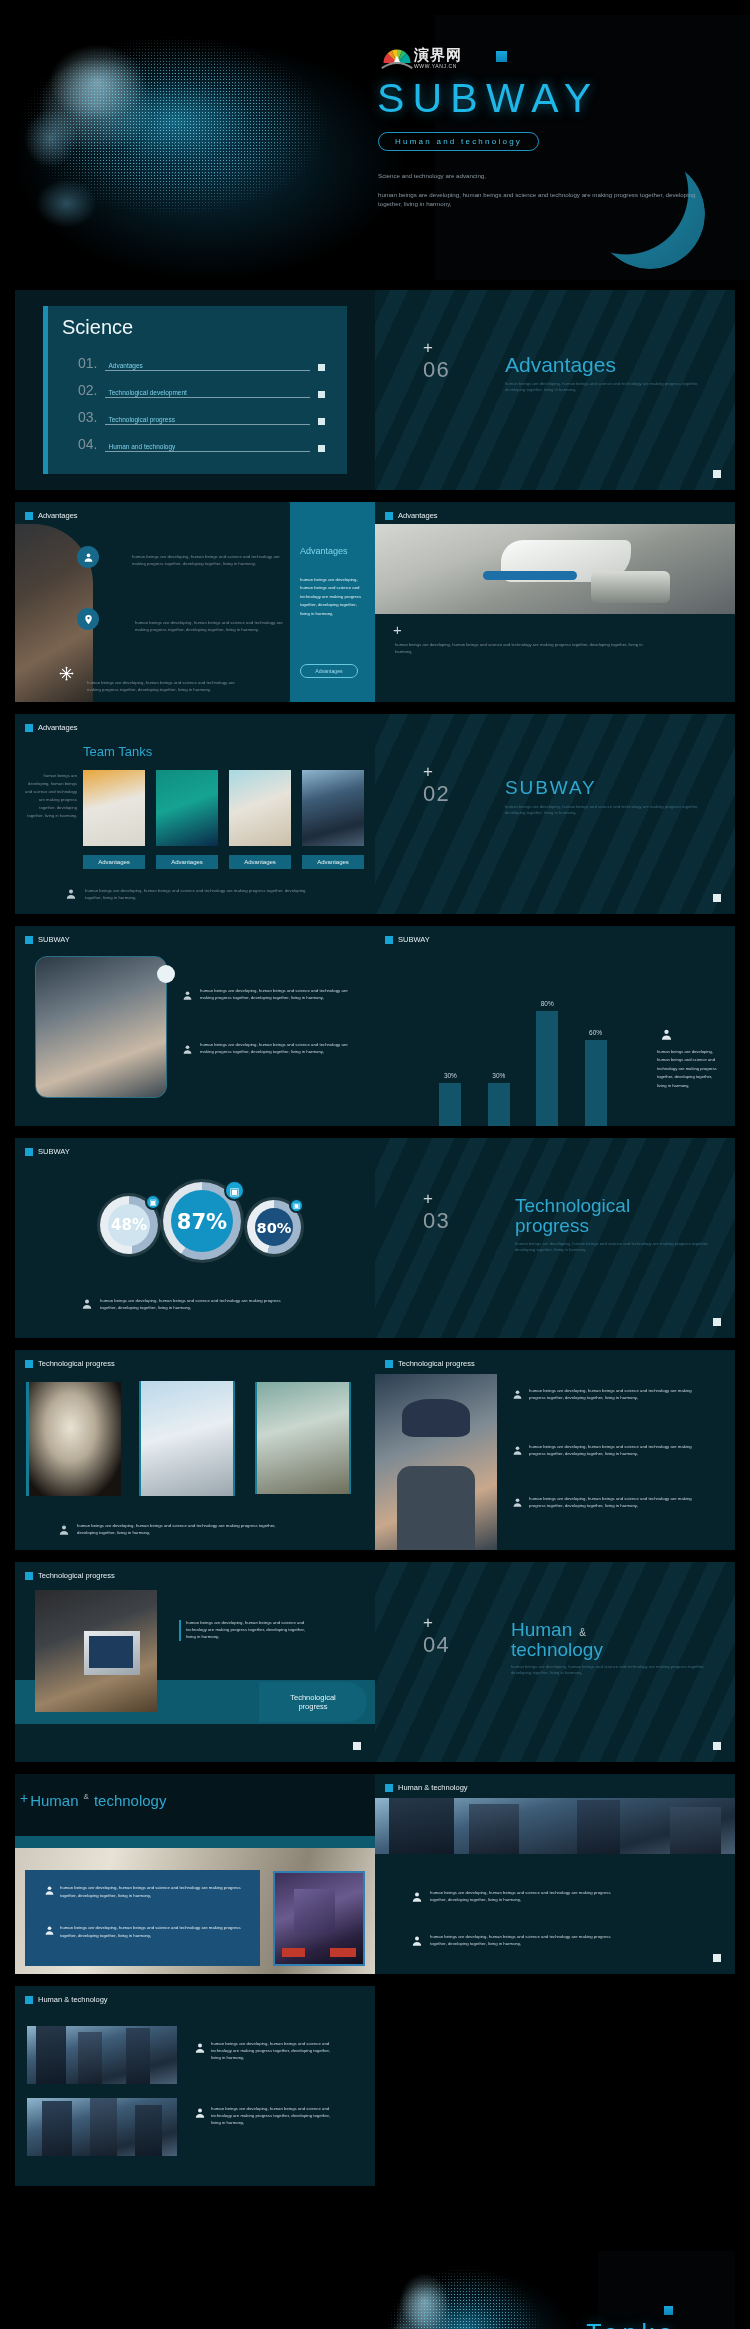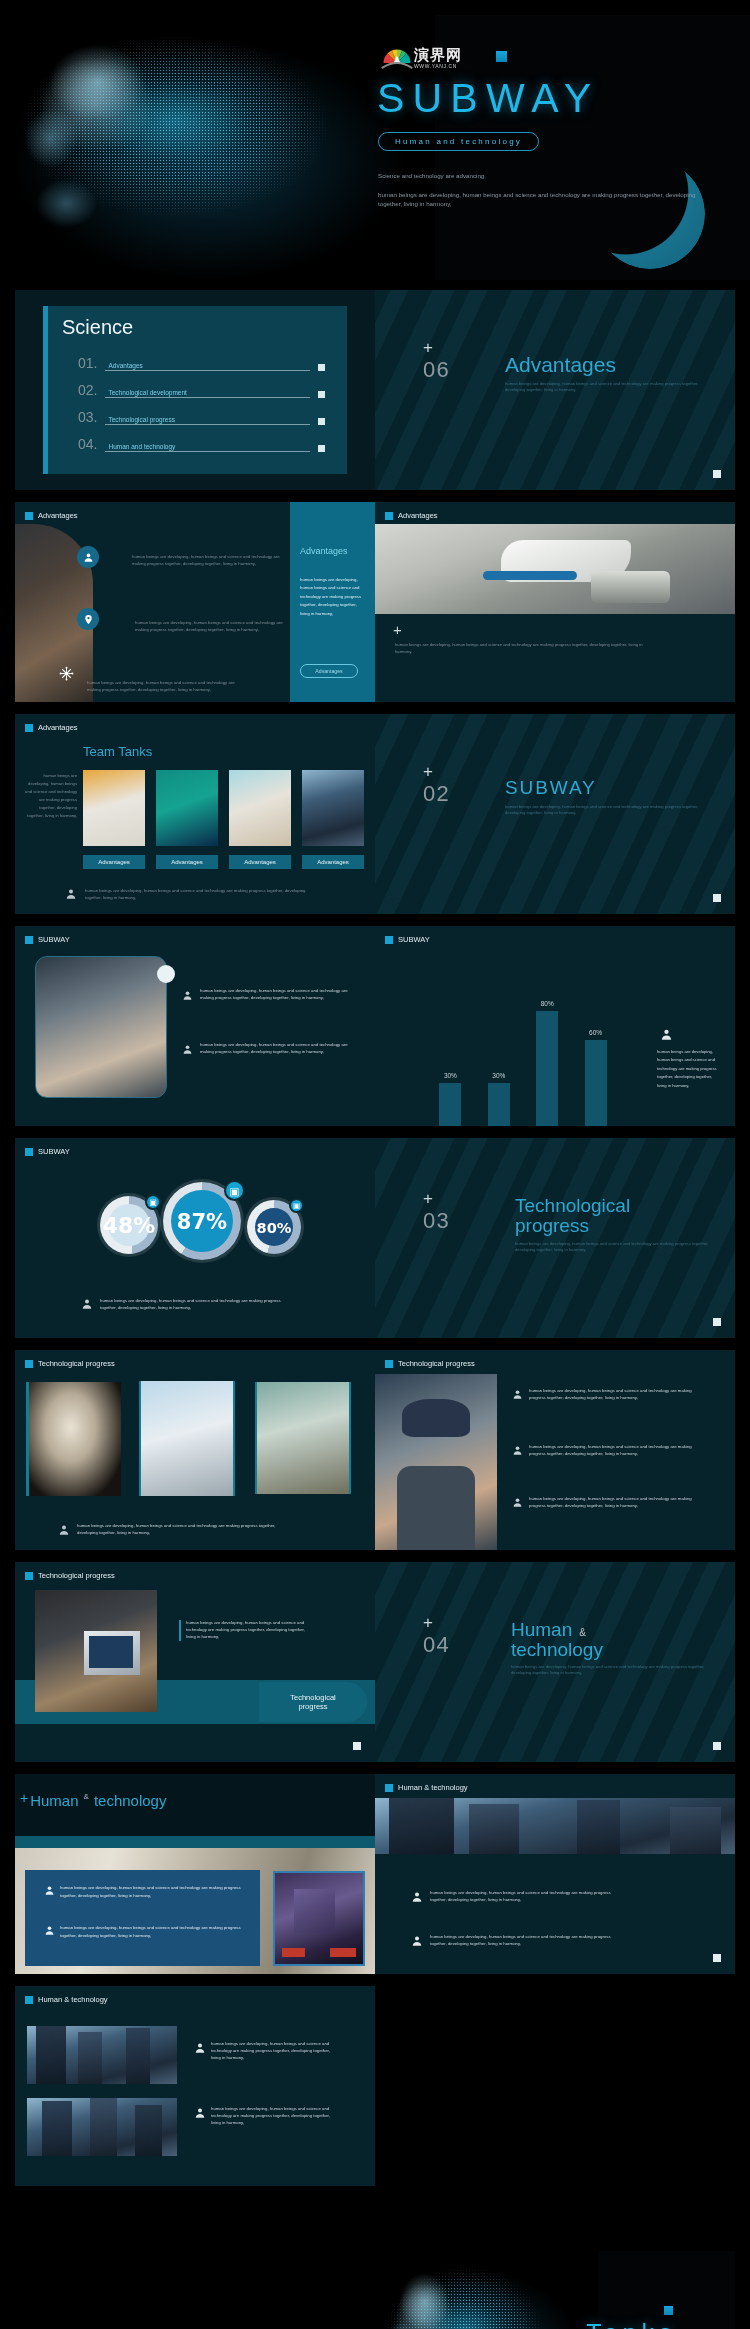--- a/index.html
+++ b/index.html
@@ -394,21 +394,21 @@
   </div>
 
   <div class="slide w-half left" style="top:1138px;height:200px;">
     <div class="hdr">
       <span class="hdr-sq"></span>
       <span class="hdr-txt" style="font-size:7.5px;">SUBWAY</span>
     </div>
     <div id="donut-chart" style="position:absolute;left:0;top:36px;width:360px;height:110px;">
         <div class="donut" style="left: 85px; top: 22px; width: 58px; height: 58px; background: conic-gradient(rgb(159, 182, 205) 0deg, rgb(159, 182, 205) 172.8deg, rgb(233, 238, 242) 172.8deg, rgb(233, 238, 242) 360deg); box-shadow: rgba(255, 255, 255, 0.12) 0px 0px 0px 3px;">
           <div style="width: 42px; height: 42px; border-radius: 50%; display: flex; align-items: center; justify-content: center; background: rgb(207, 228, 239);">
-            <span class="val" style="font-size: 22px;">48%</span>
+            <span class="val" style="font-size: 15px;">48%</span>
           </div>
           <div class="badge" style="right: -3px; top: -2px; width: 16px; height: 16px; font-size: 8px;">▣</div>
         </div>
         <div class="donut" style="left: 148px; top: 8px; width: 78px; height: 78px; background: conic-gradient(rgb(159, 182, 205) 0deg, rgb(159, 182, 205) 212.4deg, rgb(223, 230, 236) 212.4deg, rgb(223, 230, 236) 360deg); box-shadow: rgba(255, 255, 255, 0.12) 0px 0px 0px 3px;">
           <div style="width: 62px; height: 62px; border-radius: 50%; display: flex; align-items: center; justify-content: center; background: rgb(19, 146, 196);">
             <span class="val" style="font-size: 21.06px;">87%</span>
           </div>
           <div class="badge" style="right: -4px; top: -2px; width: 21px; height: 21px; font-size: 10.5px;">▣</div>
         </div>
         <div class="donut" style="left: 232px; top: 26px; width: 54px; height: 54px; background: conic-gradient(rgb(159, 182, 205) 0deg, rgb(159, 182, 205) 194.4deg, rgb(233, 238, 242) 194.4deg, rgb(233, 238, 242) 360deg); box-shadow: rgba(255, 255, 255, 0.12) 0px 0px 0px 3px;">

